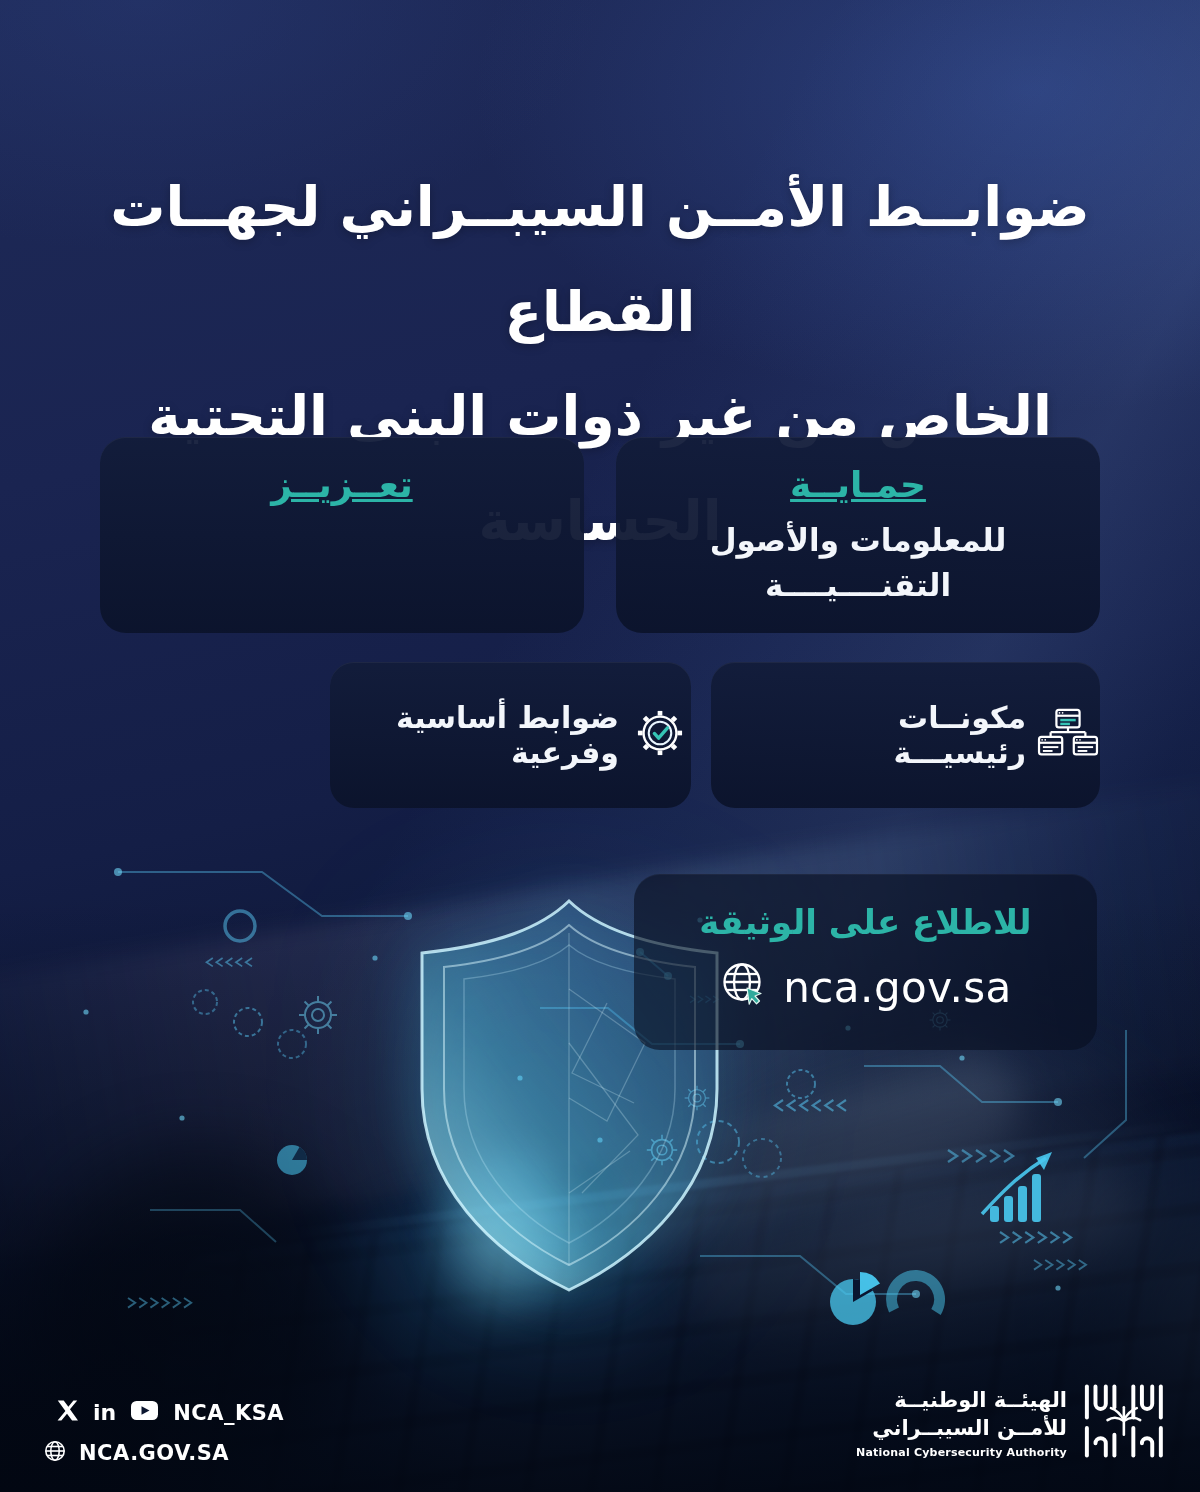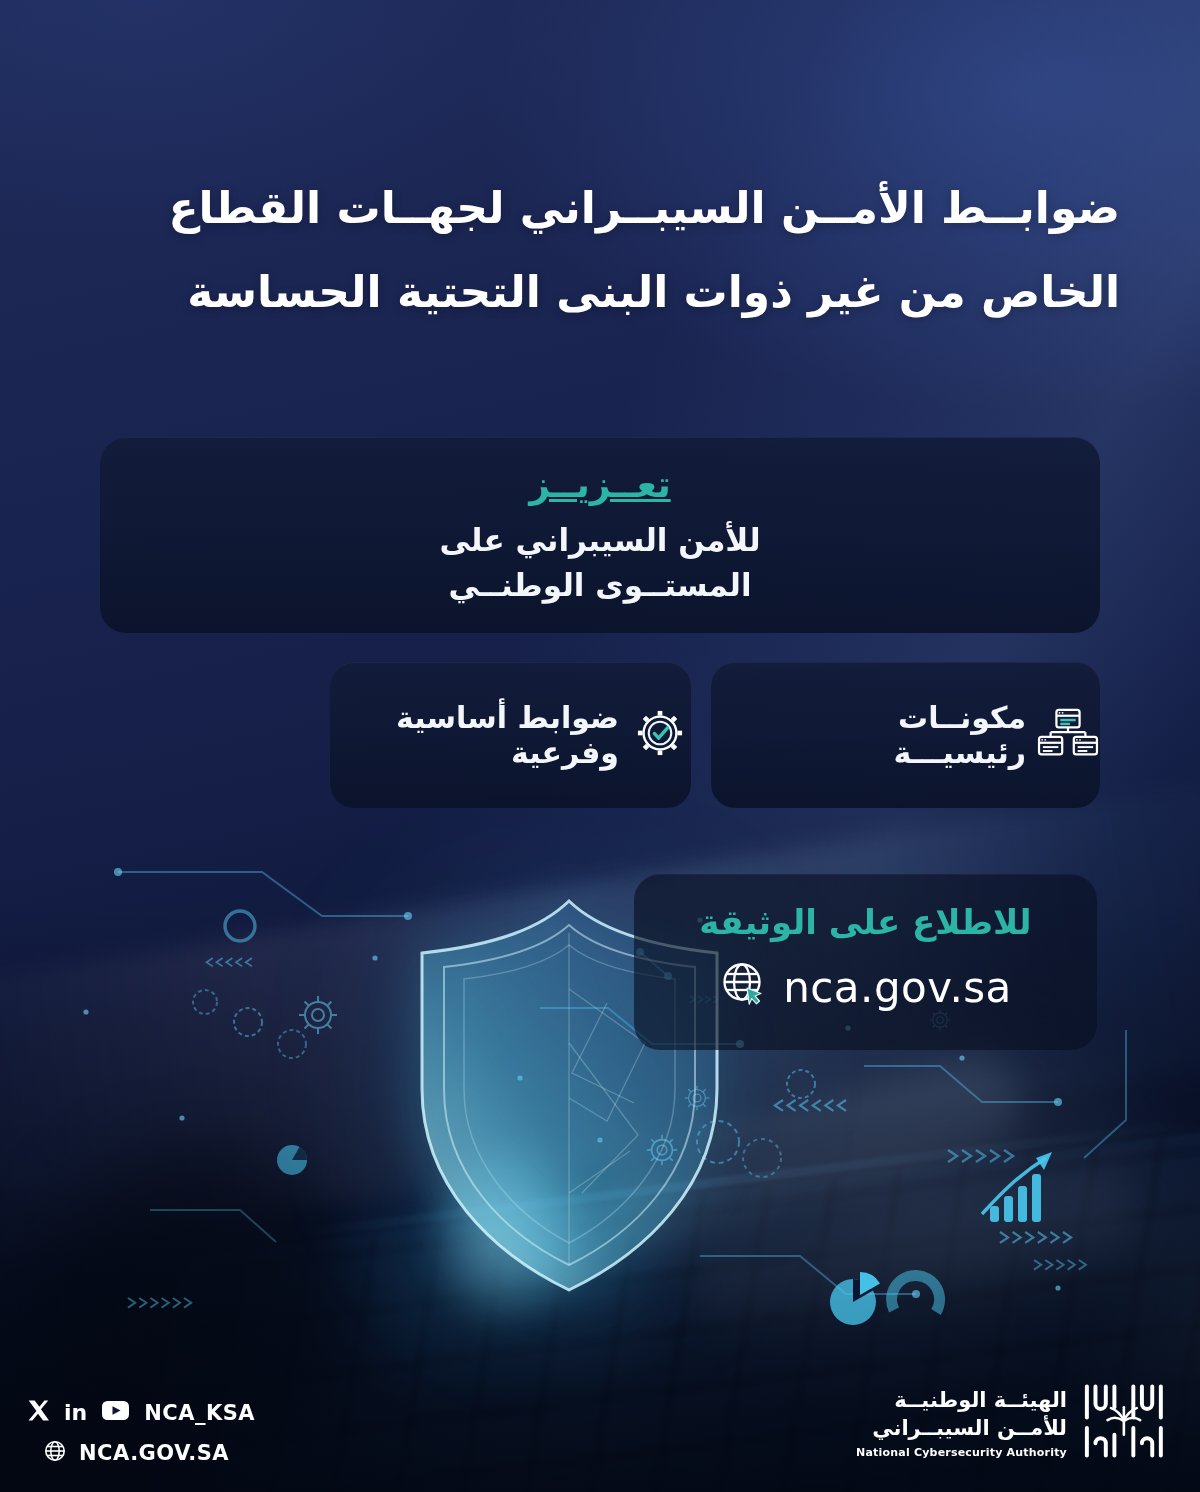--- a/index.html
+++ b/index.html
@@ -81,22 +81,22 @@
     left:402px;top:893px;width:335px;height:405px;
     filter:drop-shadow(0 0 28px rgba(84,216,255,.48)) drop-shadow(0 0 72px rgba(52,172,255,.28));
   }
   .shield-hotspot{
     left:404px;top:1120px;width:200px;height:230px;border-radius:50%;
     background:radial-gradient(closest-side, rgba(170,245,255,.45), rgba(110,220,255,.18) 60%, transparent 80%);
     filter:blur(16px);
   }
   
   .title{
-    left:80px;top:166px;width:1040px;direction:rtl;
-    color:#ffffff;font-weight:bold;font-size:44px;line-height:1.9;
+    left:80px;top:155px;width:1040px;text-align:center;direction:rtl;
+    color:#ffffff;font-weight:bold;font-size:55px;line-height:1.9;
     text-shadow:0 2px 10px rgba(0,0,0,.25);
   }
   .row1{
     left:100px;top:437px;width:1000px;height:196px;
     display:flex;direction:rtl;gap:32px;
   }
   .feature-card{
     flex:1;border-radius:26px;
     background:linear-gradient(180deg, rgba(18,28,58,.95), rgba(11,19,43,.95));
     box-shadow:inset 0 1px 0 rgba(255,255,255,.05);
@@ -134,21 +134,21 @@
     background:rgba(8,14,32,.62);
     box-shadow:inset 0 1px 0 rgba(255,255,255,.04);
     text-align:center;
   }
   .doc-heading{margin-top:28px;color:#2CB4A7;font-weight:bold;font-size:34px;direction:rtl;}
   .doc-link{
     margin-top:18px;display:flex;align-items:center;justify-content:center;gap:14px;direction:ltr;
   }
   .doc-url{color:#ffffff;font-size:42px;letter-spacing:.5px;}
   
-  .social-row{left:28px;top:1400px;display:flex;align-items:center;gap:15px;}
+  .social-row{left:57px;top:1400px;display:flex;align-items:center;gap:15px;}
   .site-row{left:44px;top:1440px;display:flex;align-items:center;gap:13px;}
   .footer-text{color:#ffffff;font-weight:bold;font-size:21px;letter-spacing:.5px;}
   .in-glyph{color:#ffffff;font-weight:bold;font-size:22px;line-height:1;}
   .brand{right:34px;top:1378px;display:flex;align-items:center;gap:13px;direction:ltr;}
   .brand-text{text-align:right;}
   .brand-ar{color:#ffffff;font-weight:bold;font-size:21px;line-height:1.32;direction:rtl;}
   .brand-en{color:#ffffff;font-weight:bold;font-size:11px;letter-spacing:.2px;margin-top:4px;white-space:nowrap;}
 </style>
 </head>
 <body>
@@ -324,23 +324,26 @@
   </g>
 </svg>
 
 <div class="abs title">
   <div>ضوابــط الأمــن السيبــراني لجهــات القطاع</div>
   <div>الخاص من غير ذوات البنى التحتية الحساسة</div>
 </div>
 
 <div class="abs row1">
   <div class="feature-card">
+    <div class="feature-heading">حمـايــة</div>
+    <div class="feature-body">للمعلومات والأصول
+التقنــــيــــة</div>
+  </div>
+  <div class="feature-card">
     <div class="feature-heading">تعــزيــز</div>
-    <div class="feature-body">للأمن السيبراني على
-المستــوى الوطنــي</div>
   </div>
 </div>
 
 <div class="abs row2">
   <div class="icon-card mid">
     <div class="card-icon">
       <svg width="64" height="56" viewBox="0 0 64 58" fill="none" stroke="#ffffff" stroke-width="2.3">
         <rect x="20" y="2" width="24" height="18" rx="2.5"></rect>
         <line x1="20" y1="8" x2="44" y2="8"></line>
         <circle cx="23.2" cy="5" r="0.9" fill="#fff" stroke="none"></circle>

